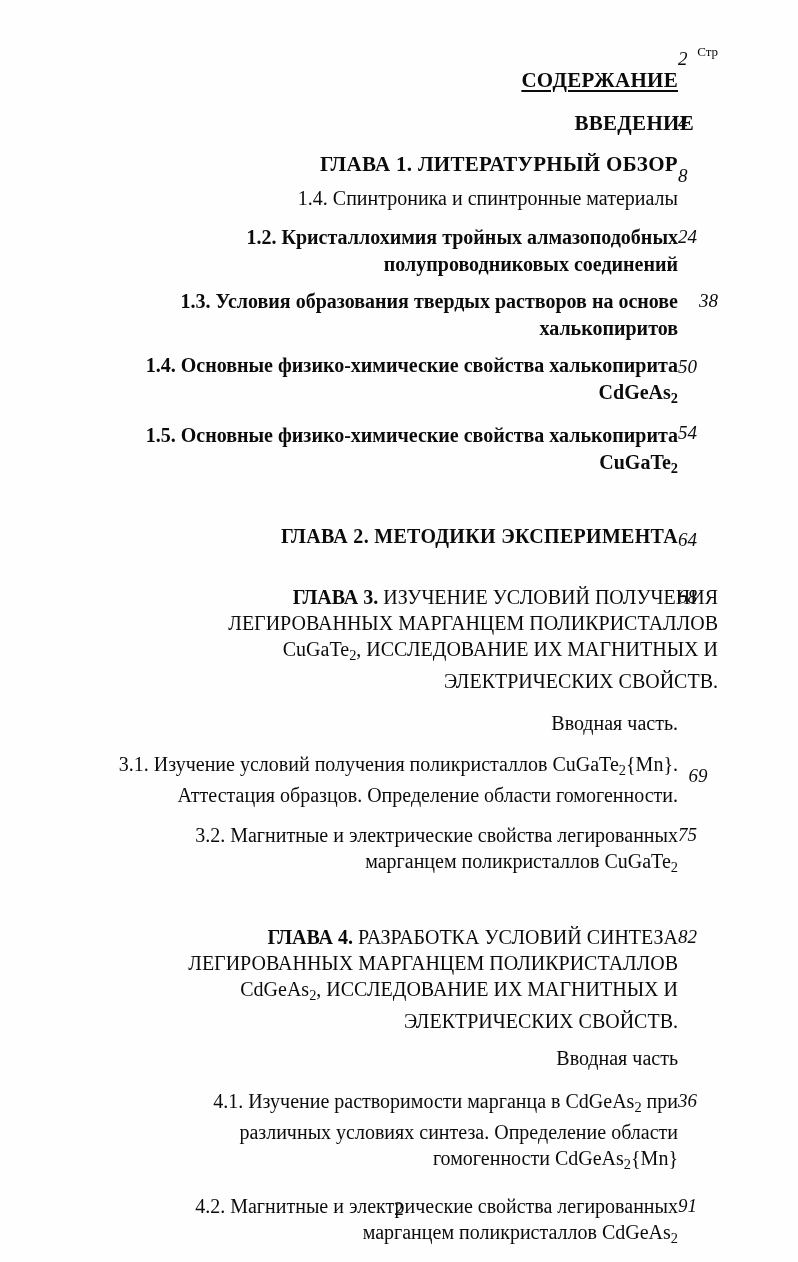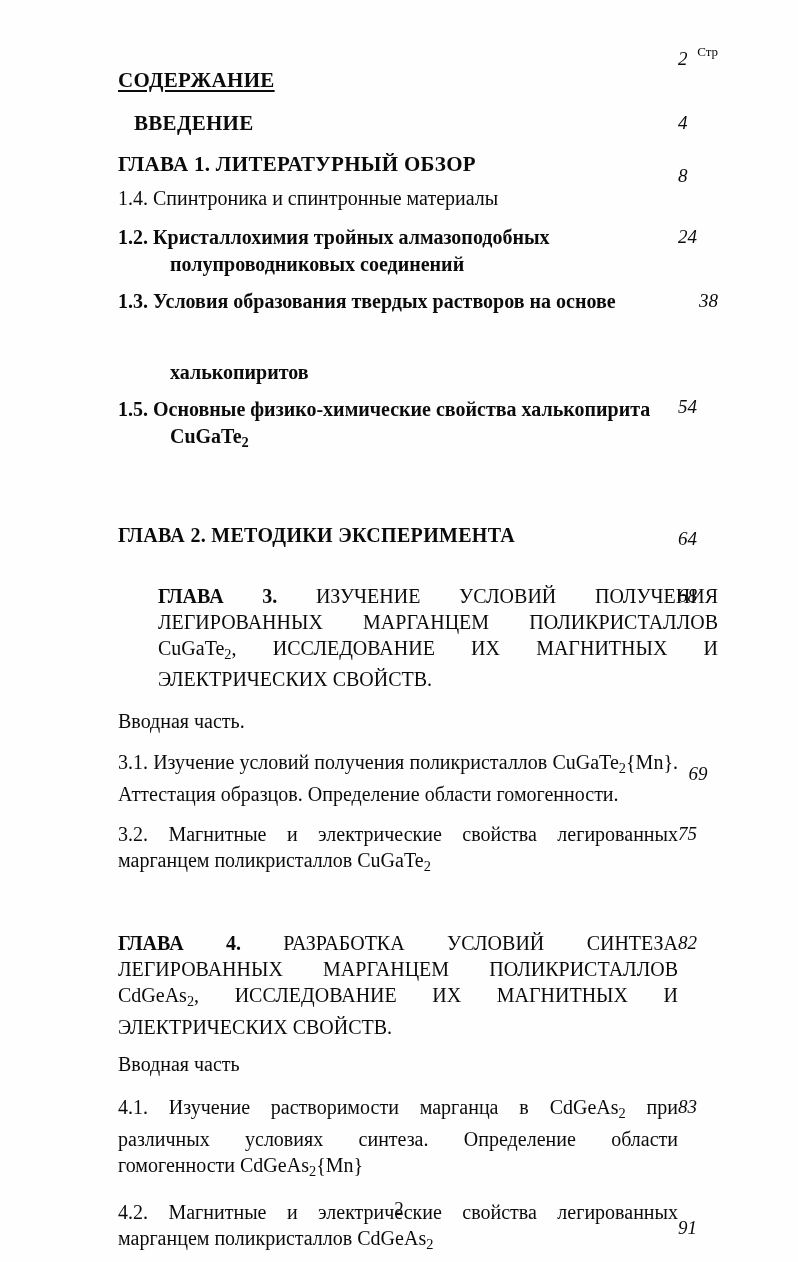--- a/index.html
+++ b/index.html
@@ -43,20 +43,21 @@
   
   .row {
     position: relative;
     margin-bottom: 2px;
   }
   .row .label {
     display: block;
     width: 560px;
     padding-right: 0px;
     box-sizing: border-box;
+    text-align: right;
   }
   .row .pg {
     position: absolute;
     right: 0px;
     top: 0;
     width: 40px;
     text-align: left;
     font-style: italic;
     font-size: 19px;
     line-height: 26px;
@@ -142,37 +143,44 @@
       <span class="label">
         <span class="ind">1.2. Кристаллохимия тройных алмазоподобных</span>
         <span class="ind" style="padding-left:52px;text-indent:0;">полупроводниковых соединений</span>
       </span>
       <span class="pg" style="top:0px;">24</span>
     </div>
 
     <div class="row sub" style="margin-bottom:10px;">
       <span class="label">
         <span class="ind">1.3. Условия образования твердых растворов на основе</span>
-        <span class="ind" style="padding-left:52px;text-indent:0;margin-top:44px;">халькопиритов</span>
+        <span class="ind" style="padding-left:52px;text-indent:0;">халькопиритов</span>
       </span>
       <span class="pg" style="top:0px;text-align:right;">38</span>
     </div>
 
+    <div class="row sub" style="margin-bottom:10px;">
+      <span class="label">
+        <span class="ind">1.4. Основные физико-химические свойства халькопирита</span>
+        <span class="ind" style="padding-left:52px;text-indent:0;">CdGeAs<sub>2</sub></span>
+      </span>
+      <span class="pg" style="top:2px;">50</span>
+    </div>
 
     <div class="row sub" style="margin-bottom:10px;">
       <span class="label">
         <span class="ind">1.5. Основные физико-химические свойства халькопирита</span>
         <span class="ind" style="padding-left:52px;text-indent:0;">CuGaTe<sub>2</sub></span>
       </span>
       <span class="pg" style="top:-2px;">54</span>
     </div>
 
     <div class="spacer-34"></div>
 
-    <div class="row" style="margin-bottom:10px;margin-top:24px;">
+    <div class="row" style="margin-bottom:10px;">
       <span class="label heading" style="font-size:20px;">ГЛАВА 2. МЕТОДИКИ ЭКСПЕРИМЕНТА</span>
       <span class="pg" style="top:2px;">64</span>
     </div>
 
     <div class="spacer-26"></div>
 
     <div class="row caps" style="margin-bottom:16px;margin-left:40px;">
       <span class="label">
         <b>ГЛАВА 3.</b>
         <span>ИЗУЧЕНИЕ УСЛОВИЙ ПОЛУЧЕНИЯ ЛЕГИРОВАННЫХ МАРГАНЦЕМ ПОЛИКРИСТАЛЛОВ CuGaTe<sub>2</sub>, ИССЛЕДОВАНИЕ ИХ МАГНИТНЫХ И ЭЛЕКТРИЧЕСКИХ СВОЙСТВ.</span>
@@ -182,21 +190,21 @@
 
     <div class="row" style="margin-bottom:14px;">
       <span class="label sub">Вводная часть.</span>
     </div>
 
     <div class="row just" style="margin-bottom:14px;">
       <span class="label">3.1. Изучение условий получения поликристаллов CuGaTe<sub>2</sub>{Mn}. Аттестация образцов. Определение области гомогенности.</span>
       <span class="pg" style="top:12px;text-align:center;">69</span>
     </div>
 
-    <div class="row just" style="margin-bottom:10px;">
+    <div class="row just" style="margin-bottom:2px;">
       <span class="label">3.2. Магнитные и электрические свойства легированных марганцем поликристаллов CuGaTe<sub>2</sub></span>
       <span class="pg" style="top:0px;">75</span>
     </div>
 
     <div class="spacer-34"></div>
     <div class="spacer-8"></div>
 
     <div class="row caps" style="margin-bottom:11px;">
       <span class="label">
         <b>ГЛАВА 4.</b>
@@ -204,24 +212,24 @@
       </span>
       <span class="pg" style="top:0px;">82</span>
     </div>
 
     <div class="row" style="margin-bottom:16px;">
       <span class="label sub">Вводная часть</span>
     </div>
 
     <div class="row just" style="margin-bottom:16px;">
       <span class="label">4.1. Изучение растворимости марганца в CdGeAs<sub>2</sub> при различных условиях синтеза. Определение области гомогенности CdGeAs<sub>2</sub>{Mn}</span>
-      <span class="pg" style="top:0px;">83</span>
+      <span class="pg" style="top:0px;">36</span>
     </div>
 
     <div class="row just" style="margin-bottom:10px;">
       <span class="label">4.2. Магнитные и электрические свойства легированных марганцем поликристаллов CdGeAs<sub>2</sub></span>
-      <span class="pg" style="top:16px;">91</span>
+      <span class="pg" style="top:0px;">91</span>
     </div>
 
   </div>
 
   <div class="folio">2</div>
 </div>
 
 </body></html>

